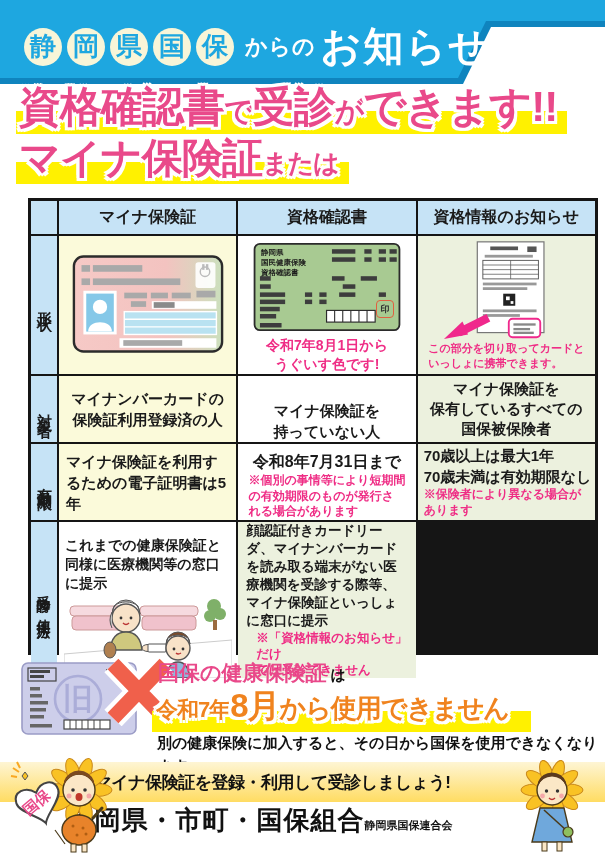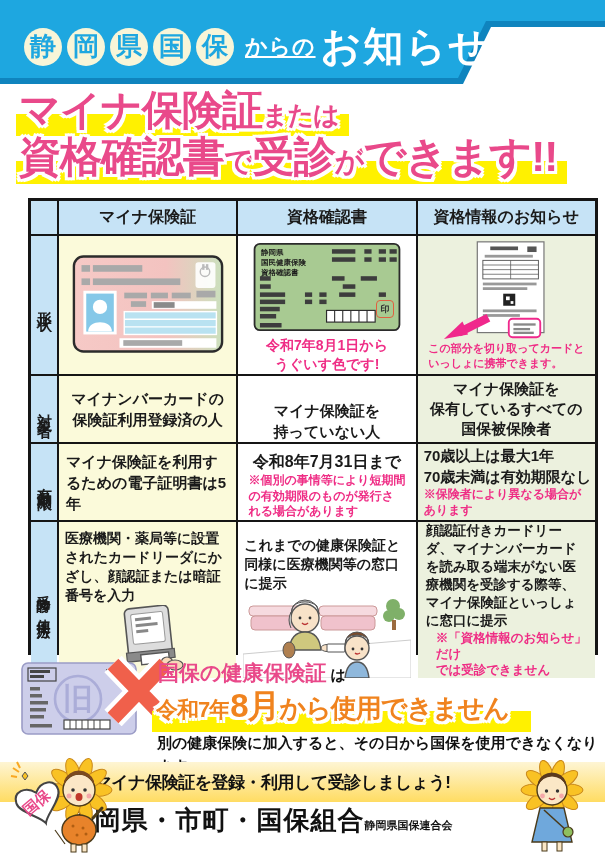--- a/index.html
+++ b/index.html
@@ -5,21 +5,21 @@
   html,body{margin:0;padding:0;background:#fff;}
   .page{position:relative;width:605px;height:857px;background:#fff;overflow:hidden;
         font-family:"Liberation Sans",sans-serif;color:#1a1a1a;}
   svg{display:block;}
   .abs{position:absolute;}
 
   
   .banner-row{position:absolute;top:19px;left:24px;display:flex;align-items:center;gap:5px;}
   .circle{width:38px;height:38px;border-radius:50%;background:#F8F5D8;color:#1EA7E0;
           font-size:26px;font-weight:800;display:flex;align-items:center;justify-content:center;}
-  .from-txt{color:#fff;font-size:22px;font-weight:800;margin-left:6px;letter-spacing:1px;text-decoration:underline;}
+  .from-txt{color:#fff;font-size:22px;font-weight:800;margin-left:6px;letter-spacing:1px;}
   .notice-txt{color:#fff;font-size:40px;font-weight:800;letter-spacing:2px;}
 
   
   .headline{position:absolute;left:16px;top:86px;line-height:1.18;}
   .hl{display:inline-block;background:linear-gradient(to bottom,rgba(0,0,0,0) 56%,#FFF100 56%);
       padding:0 10px 2px 3px;}
   .pink{color:#E9498A;font-weight:800;letter-spacing:-1px;}
   .ow{text-shadow:-3px -3px 0 #fff,3px -3px 0 #fff,-3px 3px 0 #fff,3px 3px 0 #fff,
       -3px 0 0 #fff,3px 0 0 #fff,0 -3px 0 #fff,0 3px 0 #fff;}
   .h-big1{font-size:41px;}
@@ -98,25 +98,25 @@
         <span>国</span>
       </div>
     <div class="circle">
         <span>保</span>
       </div>
     <span class="from-txt">からの</span>
     <span class="notice-txt">お知らせ</span>
   </div>
 
   <div class="headline">
+    <div style="margin-top:-4px;">
+      <span class="hl"><span class="pink ow h-big2">資格確認書</span><span class="pink ow h-sm2">で</span><span class="pink ow h-big2">受診</span><span class="pink ow h-sm2">が</span><span class="pink ow h-big2">できます!!</span></span>
+    </div>
     <div>
       <span class="hl"><span class="pink ow h-big1">マイナ保険証</span><span class="pink ow h-sm1">または</span></span>
-    </div>
-    <div style="margin-top:-4px;">
-      <span class="hl"><span class="pink ow h-big2">資格確認書</span><span class="pink ow h-sm2">で</span><span class="pink ow h-big2">受診</span><span class="pink ow h-sm2">が</span><span class="pink ow h-big2">できます!!</span></span>
     </div>
   </div>
 
   <div class="tbl">
 
     <div class="cell blue-bg"></div>
     <div class="cell blue-bg colhead">マイナ保険証</div>
     <div class="cell blue-bg colhead">資格確認書</div>
     <div class="cell blue-bg colhead">資格情報のお知らせ</div>
 
@@ -247,36 +247,20 @@
 れる場合があります</div>
     </div>
     <div class="cell c3" style="align-items:flex-start;padding-left:6px">
       <div class="body-txt ml" style="text-align:left">70歳以上は最大1年
 70歳未満は有効期限なし</div>
       <div class="pnote ml">※保険者により異なる場合が
 あります</div>
     </div>
 
     <div class="rowlab" style="letter-spacing:2px;font-size:14px">受診時の使用方法</div>
-    <div class="cell c1">
-      <div class="usage-txt">医療機関・薬局等に設置されたカードリーダにかざし、顔認証または暗証番号を入力</div>
-      <svg width="86" height="66" viewBox="0 0 86 66">
-        <g transform="rotate(-6 43 33)">
-          <rect x="22" y="2" width="44" height="52" rx="5" fill="#DDDDDD" stroke="#555" stroke-width="1.6"></rect>
-          <rect x="28" y="8" width="32" height="30" rx="2" fill="#ffffff" stroke="#999" stroke-width="1"></rect>
-          <rect x="32" y="12" width="16" height="3" fill="#888"></rect>
-            <rect x="32" y="18" width="22" height="3" fill="#888"></rect>
-            <rect x="32" y="24" width="12" height="3" fill="#888"></rect>
-          <rect x="20" y="46" width="48" height="9" fill="#8a8a8a" stroke="#555" stroke-width="1.2"></rect>
-          <rect x="34" y="49" width="28" height="10" fill="#ffffff" stroke="#555" stroke-width="1.4"></rect>
-        </g>
-        <circle cx="62" cy="58" r="6" fill="#F8D8B8" stroke="#555" stroke-width="1.2"></circle>
-        <ellipse cx="70" cy="60" rx="8" ry="5" fill="#F8D8B8" stroke="#555" stroke-width="1.2"></ellipse>
-      </svg>
-    </div>
     <div class="cell c2">
       <div class="usage-txt">これまでの健康保険証と同様に医療機関等の窓口に提示</div>
       <svg width="168" height="86" viewBox="0 0 168 86">
         <rect x="6" y="14" width="58" height="10" rx="4" fill="#F6DADF" stroke="#C99" stroke-width="1"></rect>
         <rect x="8" y="24" width="54" height="14" rx="4" fill="#F0C2CC" stroke="#C99" stroke-width="1"></rect>
         <rect x="76" y="14" width="58" height="10" rx="4" fill="#F6DADF" stroke="#C99" stroke-width="1"></rect>
         <rect x="78" y="24" width="54" height="14" rx="4" fill="#F0C2CC" stroke="#C99" stroke-width="1"></rect>
         <circle cx="150" cy="14" r="7" fill="#7FB069"></circle>
           <circle cx="156" cy="22" r="6" fill="#7FB069"></circle>
           <circle cx="146" cy="24" r="6" fill="#7FB069"></circle>

